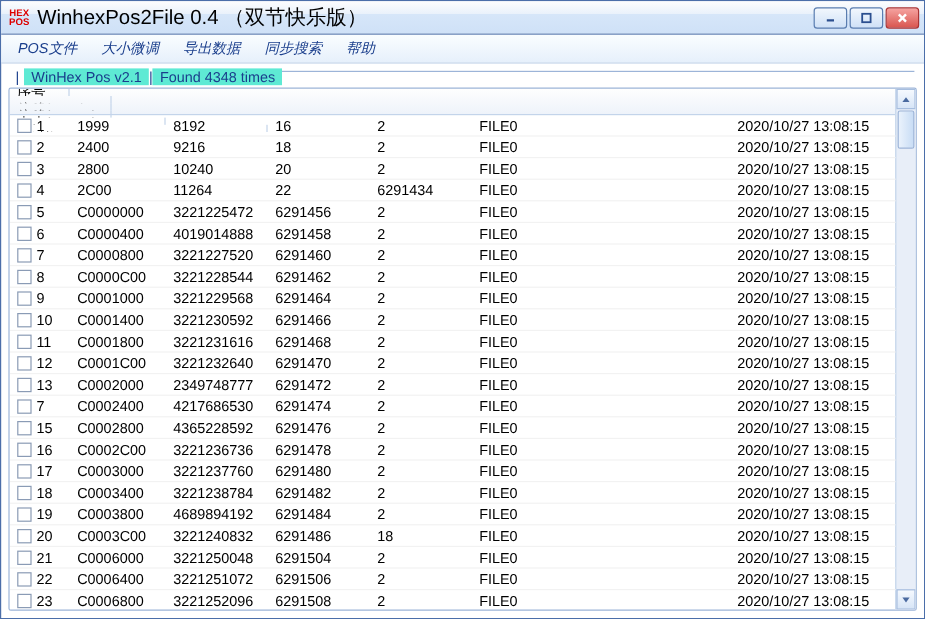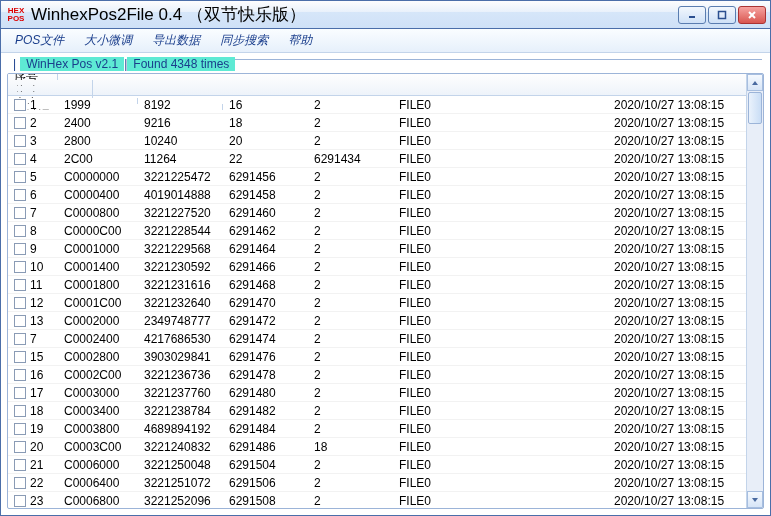--- a/index.html
+++ b/index.html
@@ -259,21 +259,21 @@
             <div class="cell col-siz">2</div>
             <div class="cell col-key">FILE0</div>
             <div class="cell col-time">2020/10/27 13:08:15</div>
           </div>
           <div class="row">
             <div class="cell col-seq">
               <span class="chk"></span>
               <span>15</span>
             </div>
             <div class="cell col-hex">C0002800</div>
-            <div class="cell col-dec">3903029841</div>
+            <div class="cell col-dec">4365228592</div>
             <div class="cell col-sec">6291476</div>
             <div class="cell col-siz">2</div>
             <div class="cell col-key">FILE0</div>
             <div class="cell col-time">2020/10/27 13:08:15</div>
           </div>
           <div class="row">
             <div class="cell col-seq">
               <span class="chk"></span>
               <span>16</span>
             </div>

